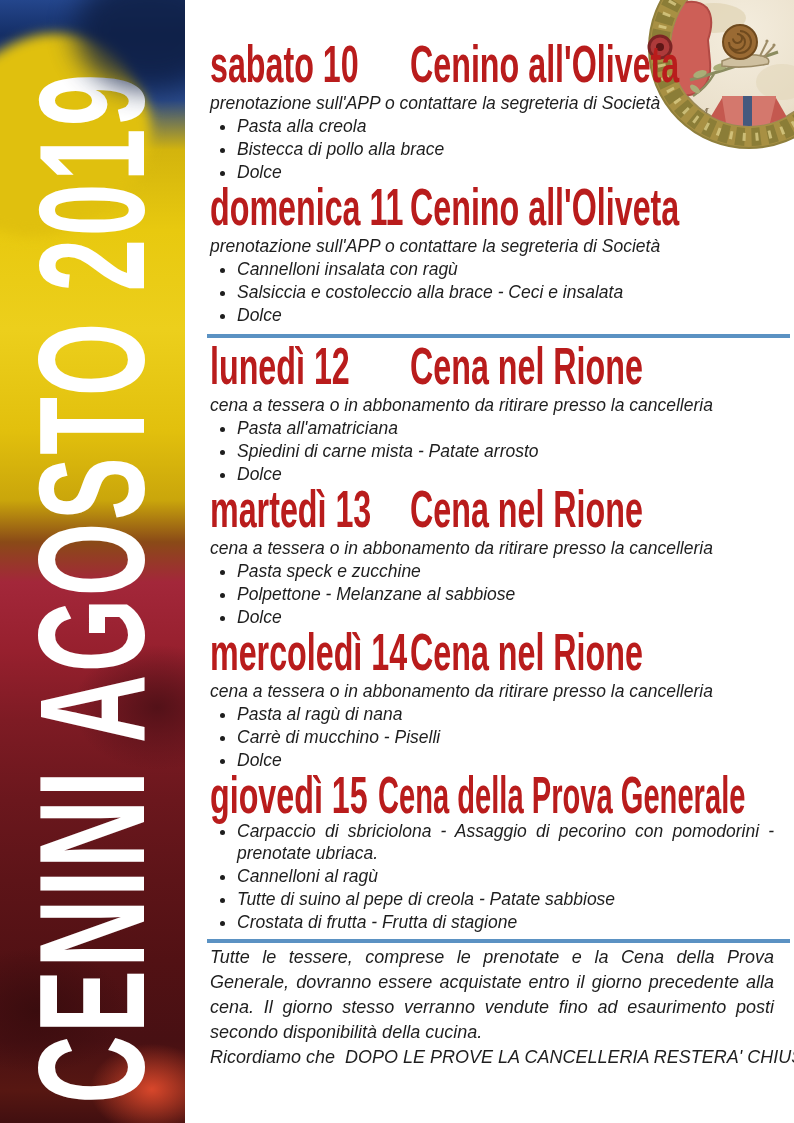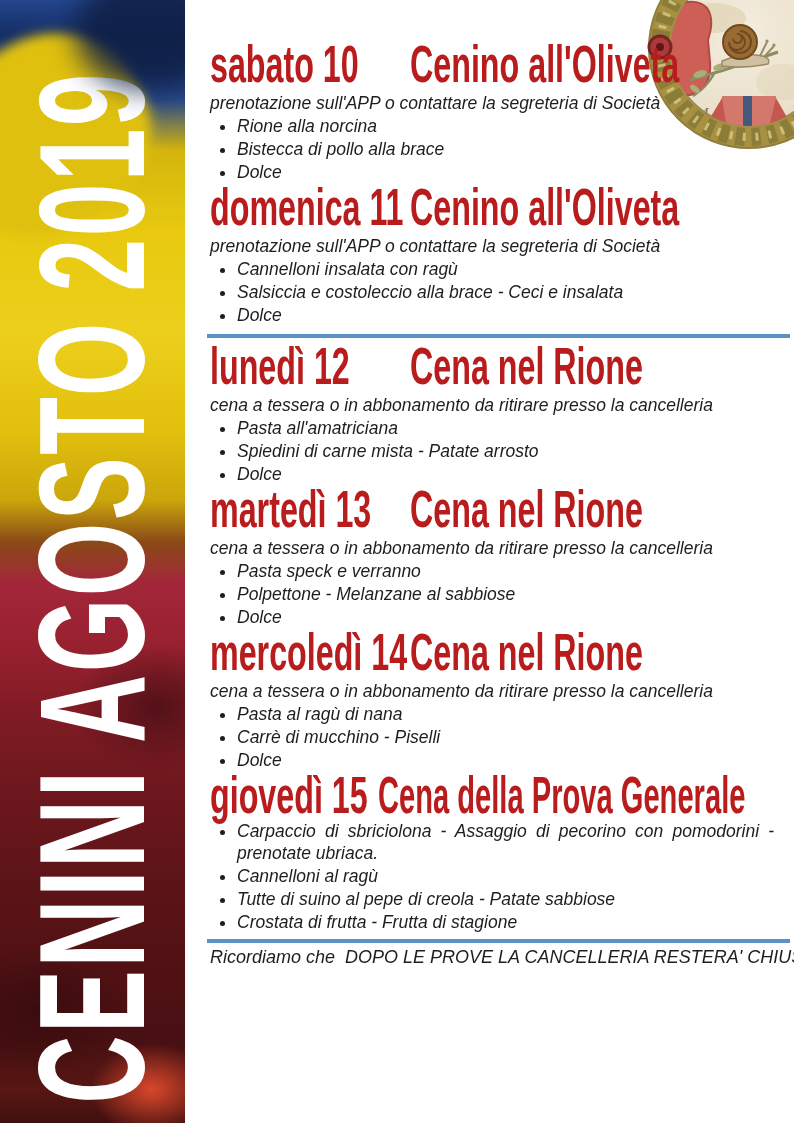--- a/index.html
+++ b/index.html
@@ -115,21 +115,21 @@
 
   <main class="content">
 
     <section class="section">
       <div class="sec-header">
         <span class="day">sabato 10</span>
         <span class="event">Cenino all'Oliveta</span>
       </div>
       <p class="note">prenotazione sull'APP o contattare la segreteria di Società</p>
       <ul class="menu">
-        <li>Rione alla norcina</li>
+        <li>Pasta alla creola</li>
         <li>Bistecca di pollo alla brace</li>
         <li>Dolce</li>
       </ul>
     </section>
 
     <section class="section">
       <div class="sec-header">
         <span class="day">domenica 11</span>
         <span class="event">Cenino all'Oliveta</span>
       </div>
@@ -156,21 +156,21 @@
       </ul>
     </section>
 
     <section class="section">
       <div class="sec-header">
         <span class="day">martedì 13</span>
         <span class="event">Cena nel Rione</span>
       </div>
       <p class="note">cena a tessera o in abbonamento da ritirare presso la cancelleria</p>
       <ul class="menu">
-        <li>Pasta speck e verranno</li>
+        <li>Pasta speck e zucchine</li>
         <li>Polpettone - Melanzane al sabbiose</li>
         <li>Dolce</li>
       </ul>
     </section>
 
     <section class="section">
       <div class="sec-header">
         <span class="day">mercoledì 14</span>
         <span class="event">Cena nel Rione</span>
       </div>
@@ -190,16 +190,17 @@
       <ul class="menu justify">
         <li>Carpaccio di sbriciolona - Assaggio di pecorino con pomodorini - prenotate ubriaca.</li>
         <li>Cannelloni al ragù</li>
         <li>Tutte di suino al pepe di creola - Patate sabbiose</li>
         <li>Crostata di frutta - Frutta di stagione</li>
       </ul>
     </section>
 
     <div class="divider last"></div>
 
+    <p class="footer-para">Tutte le tessere, comprese le prenotate e la Cena della Prova Generale, dovranno essere acquistate entro il giorno precedente alla cena. Il giorno stesso verranno vendute fino ad esaurimento posti secondo disponibilità della cucina.</p>
     <p class="footer-reminder">Ricordiamo che  DOPO LE PROVE LA CANCELLERIA RESTERA' CHIUSA.</p>
 
   </main>
 </div>
 
 </body></html>

